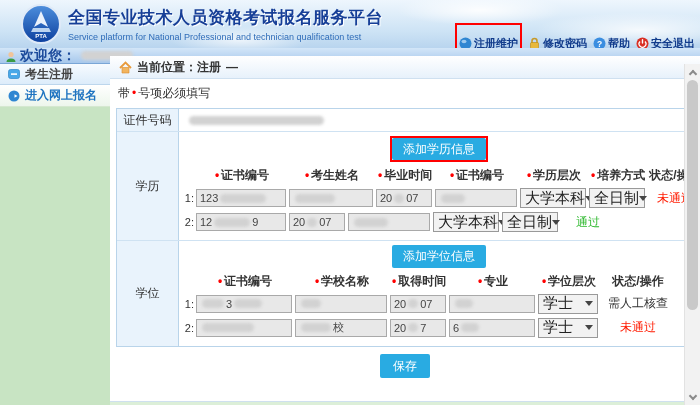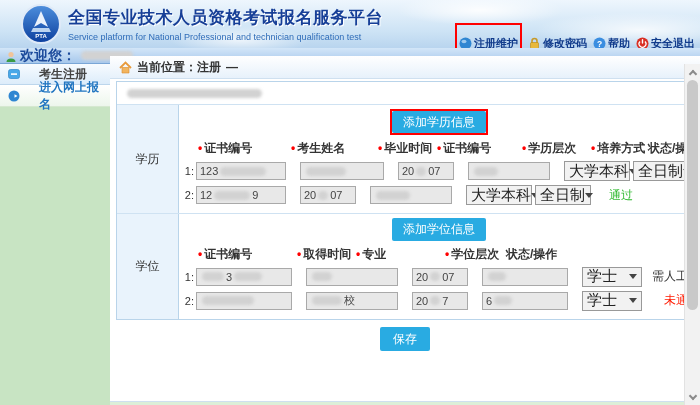--- a/index.html
+++ b/index.html
@@ -25,21 +25,21 @@
   .hl-highlight { border:2px solid #ff0000; padding:11px 2px; }
   .hicon { width:13px; height:13px; display:inline-block; }
 
   
   .welcome-bar { position:absolute; left:0; top:48px; width:700px; height:16px;
     background:linear-gradient(180deg,#d3e6f8,#a7c8ec); border-bottom:1px solid #7fa; border-bottom:1px solid #7aa6d6;
     display:flex; align-items:center; padding-left:5px; font-size:14px; font-weight:bold; color:#1b4a9b; gap:3px; }
 
   
   .sidebar { position:absolute; left:0; top:64px; width:110px; height:341px; background:#c8e4c3; }
-  .sb-item { display:flex; align-items:center; gap:19px; padding-left:8px; font-size:12px; font-weight:bold; cursor:pointer; }
+  .sb-item { display:flex; align-items:center; gap:5px; padding-left:8px; font-size:12px; font-weight:bold; cursor:pointer; }
   .sb-head { height:21px; background:linear-gradient(180deg,#f7fbff,#dcecfa); border-bottom:1px solid #bcd6ec; color:#444; }
   .sb-link { height:22px; background:linear-gradient(180deg,#ffffff,#edf6ec); border-bottom:1px solid #d5e8d0; color:#1f74c0; }
 
   
   .main { position:absolute; left:110px; top:56px; width:590px; height:379px; background:#fff; }
   .breadcrumb { height:23px; background:linear-gradient(180deg,#ffffff,#e7f1fb); border-bottom:1px solid #cfe0f0;
     display:flex; align-items:center; padding-left:9px; gap:5px; font-size:12px; }
   .bc-prefix { color:#333; font-weight:bold; }
   .bc-sep { color:#333; font-weight:bold; }
   .bc-current { color:#1566b0; font-weight:bold; cursor:pointer; }
@@ -51,26 +51,26 @@
   .trow:last-child { border-bottom:none; }
   .tlabel { width:62px; flex:none; background:#e9f3fc; border-right:1px solid #b9d4ea;
     display:flex; align-items:center; justify-content:center; font-size:12px; color:#333; }
   .tval { flex:1; display:flex; align-items:center; padding-left:8px; min-height:22px; }
   .sec-content { flex:1; padding:3px 0 4px 2px; overflow:hidden; }
   .add-row { display:flex; justify-content:center; padding:1px 0 3px; }
   .red-box { border:2px solid #ff0000; line-height:0; }
   .btn { background:#29abe2; color:#fff; font-size:12px; border:none; padding:4px 11px; border-radius:2px; cursor:pointer; line-height:1.2; }
   .btn-save { padding:5px 13px; }
   .cols-head { display:flex; align-items:center; font-size:12px; font-weight:bold; color:#333; margin:2px 0 4px; white-space:nowrap; }
-  .col { flex:none; margin-right:3px; }
+  .col { flex:none; text-align:center; margin-right:3px; }
   .drow { display:flex; align-items:center; margin-bottom:4px; font-size:11px; color:#333; white-space:nowrap; }
   .idx { width:15px; flex:none; text-align:right; padding-right:2px; font-size:11px; }
   .sp { width:15px; flex:none; margin-right:0; }
   .ipt { height:18px; background:#e8e8e8; border:1px solid #a9a9a9; display:flex; align-items:center;
-    padding:0 3px; margin-right:14px; font-size:11px; color:#444; flex:none; overflow:hidden; }
+    padding:0 3px; margin-right:3px; font-size:11px; color:#444; flex:none; overflow:hidden; }
   .sel { height:20px; background:#f2f2f2; border:1px solid #999; display:flex; align-items:center;
     justify-content:space-between; padding:0 4px; margin-right:3px; font-size:15px; color:#222; flex:none; cursor:pointer; }
   .chev { width:0; height:0; border-left:4px solid transparent; border-right:4px solid transparent; border-top:5px solid #444; }
   .status { flex:none; text-align:center; font-size:12px; font-weight:normal; }
   .st-red { color:#ff1a00; } .st-green { color:#2db82d; } .st-dark { color:#333; }
   .blur { display:inline-block; height:9px; background:#d2d2d2; border-radius:5px; filter:blur(1.5px); margin:0 2px; flex:none; }
 
   
   .e-cert{width:90px} .e-school{width:84px} .e-date{width:56px} .e-major{width:82px}
   .e-level{width:66px} .e-mode{width:56px} .e-status{width:54px}
@@ -195,25 +195,29 @@
       <span class="hicon" style="width:13px;height:13px;">
         <svg width="13" height="13" viewBox="0 0 13 13">
             <path d="M1 7 L6.5 1.5 L12 7" fill="none" stroke="#e89a3c" stroke-width="1.8"></path>
             <path d="M3 6.5 h7 V12 H3 Z" fill="#f2b45e" stroke="#d98c2b" stroke-width=".6"></path>
           </svg>
       </span>
       <span class="bc-prefix">当前位置：注册</span>
       <span class="bc-sep">—</span>
     </div>
 
+    <div class="req-note">
+      <span>带</span><span class="dot">•</span><span>号项必须填写</span>
+    </div>
 
     <div class="tbl">
 
 
       <div class="trow">
+        <div class="tlabel">证件号码</div>
         <div class="tval">
             <span class="blur" style="width:135px"></span>
           </div>
       </div>
 
       <div class="trow">
         <div class="tlabel">学历</div>
         <div class="sec-content">
           <div class="add-row">
             <span class="red-box">
@@ -287,20 +291,21 @@
 
       <div class="trow">
         <div class="tlabel">学位</div>
         <div class="sec-content">
           <div class="add-row">
             <button class="btn">添加学位信息</button>
           </div>
           <div class="cols-head">
             <span class="sp"></span>
             <span class="col d-cert"><span class="dot">•</span><span>证书编号</span></span>
+            <span class="col d-school"><span class="dot">•</span><span>学校名称</span></span>
             <span class="col d-date"><span class="dot">•</span><span>取得时间</span></span>
             <span class="col d-major"><span class="dot">•</span><span>专业</span></span>
             <span class="col d-level"><span class="dot">•</span><span>学位层次</span></span>
             <span class="col d-status">状态/操作</span>
           </div>
           <div class="drow">
             <span class="idx">1:</span>
             <span class="ipt d-cert">
                 <span class="blur" style="width:22px"></span>
                 <span>3</span>

